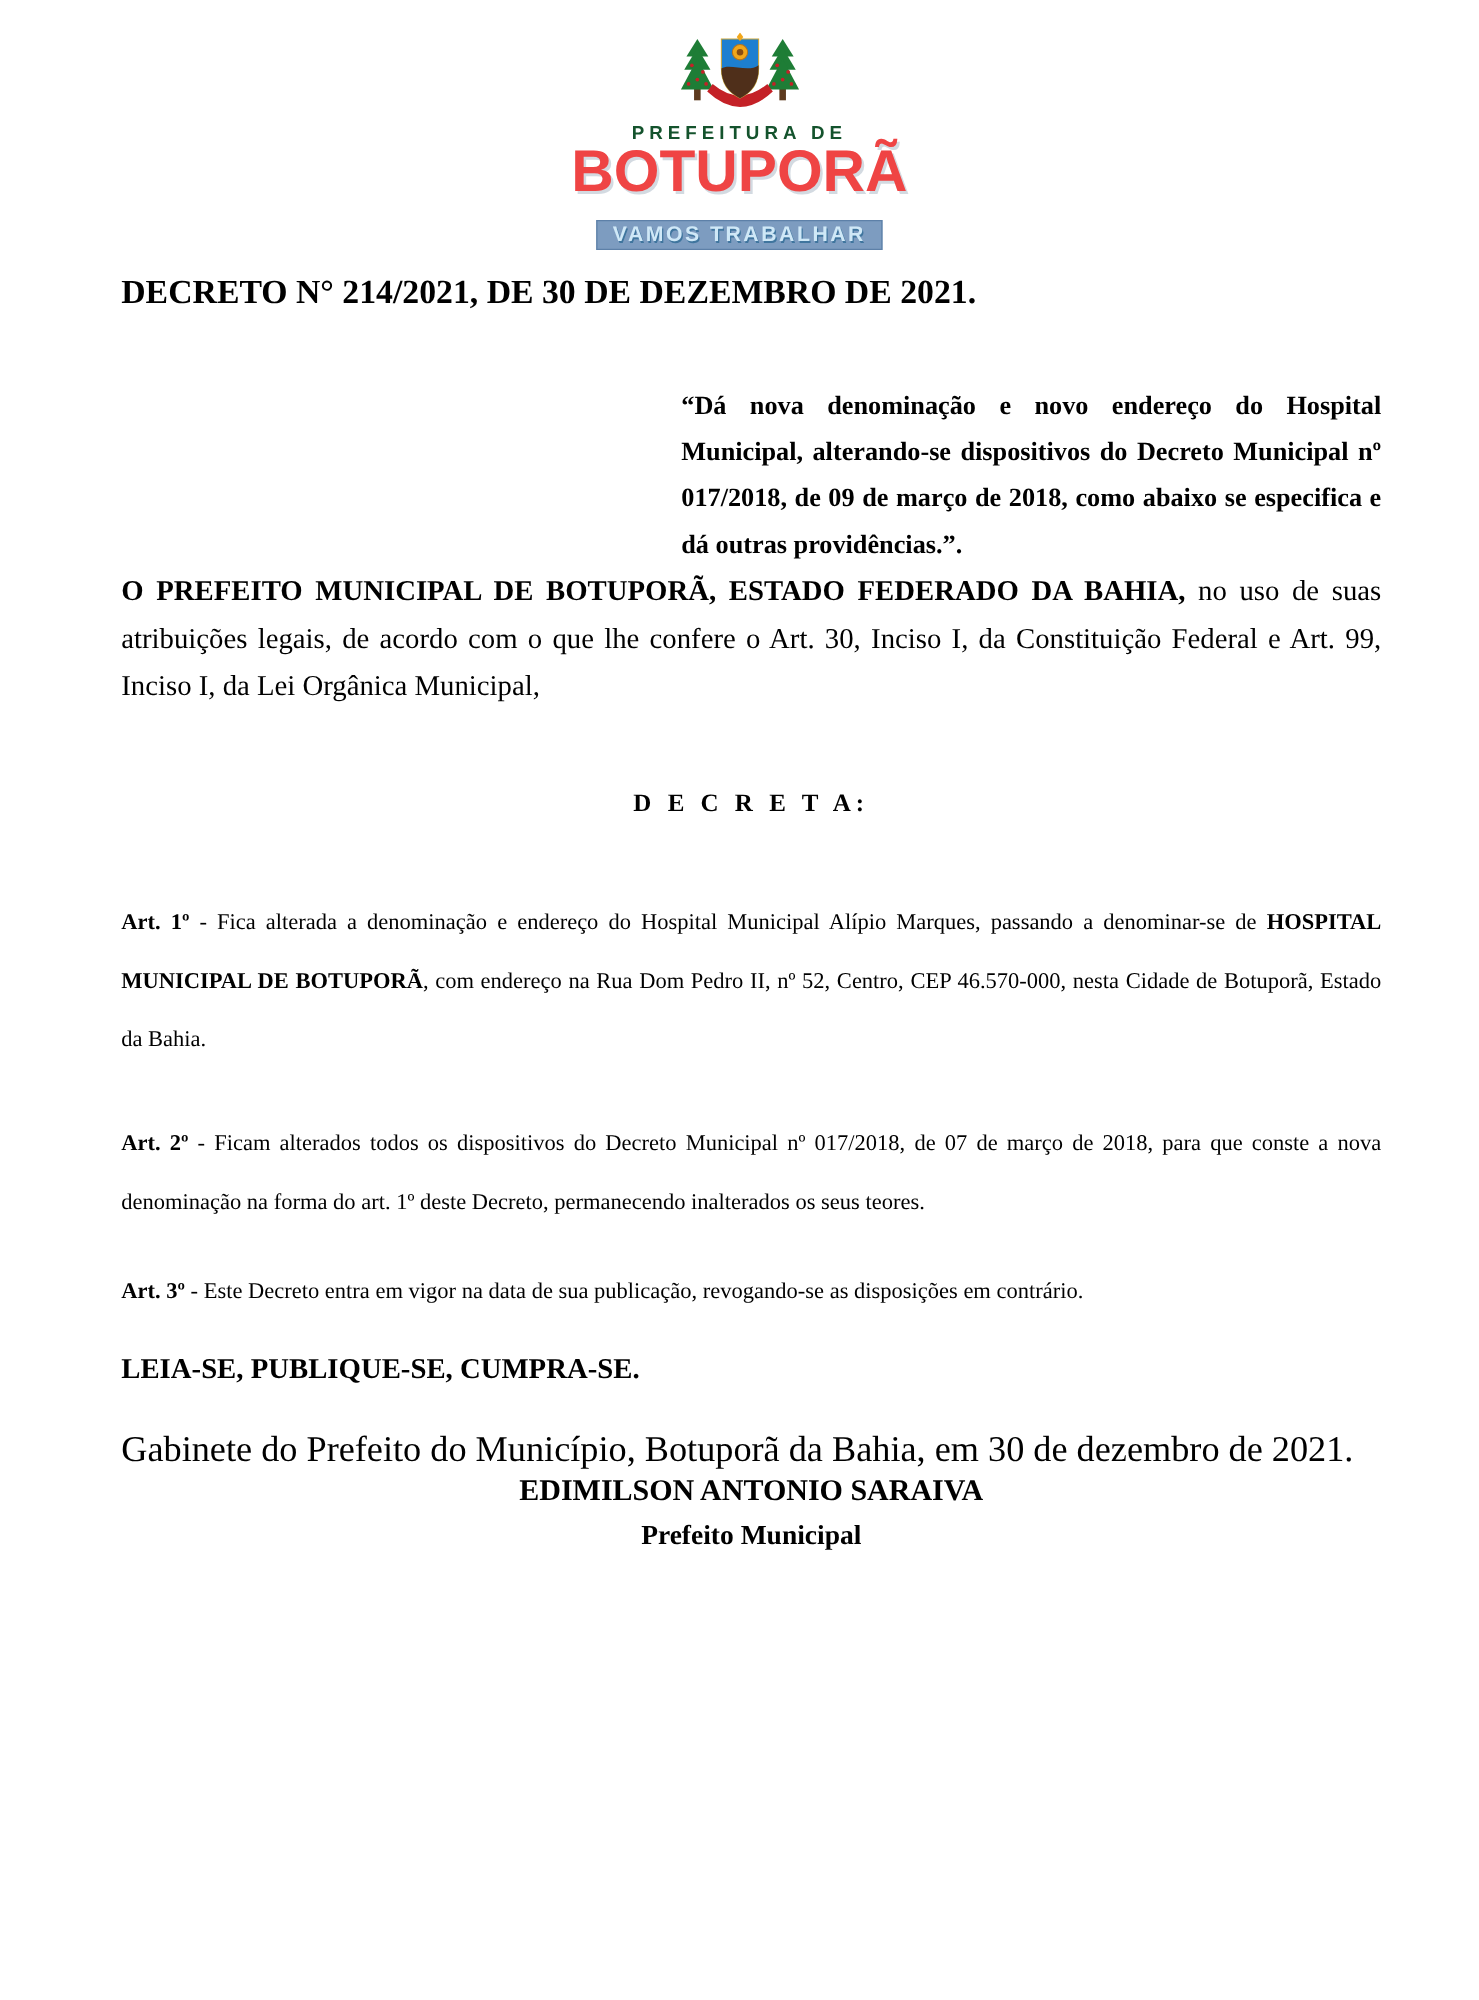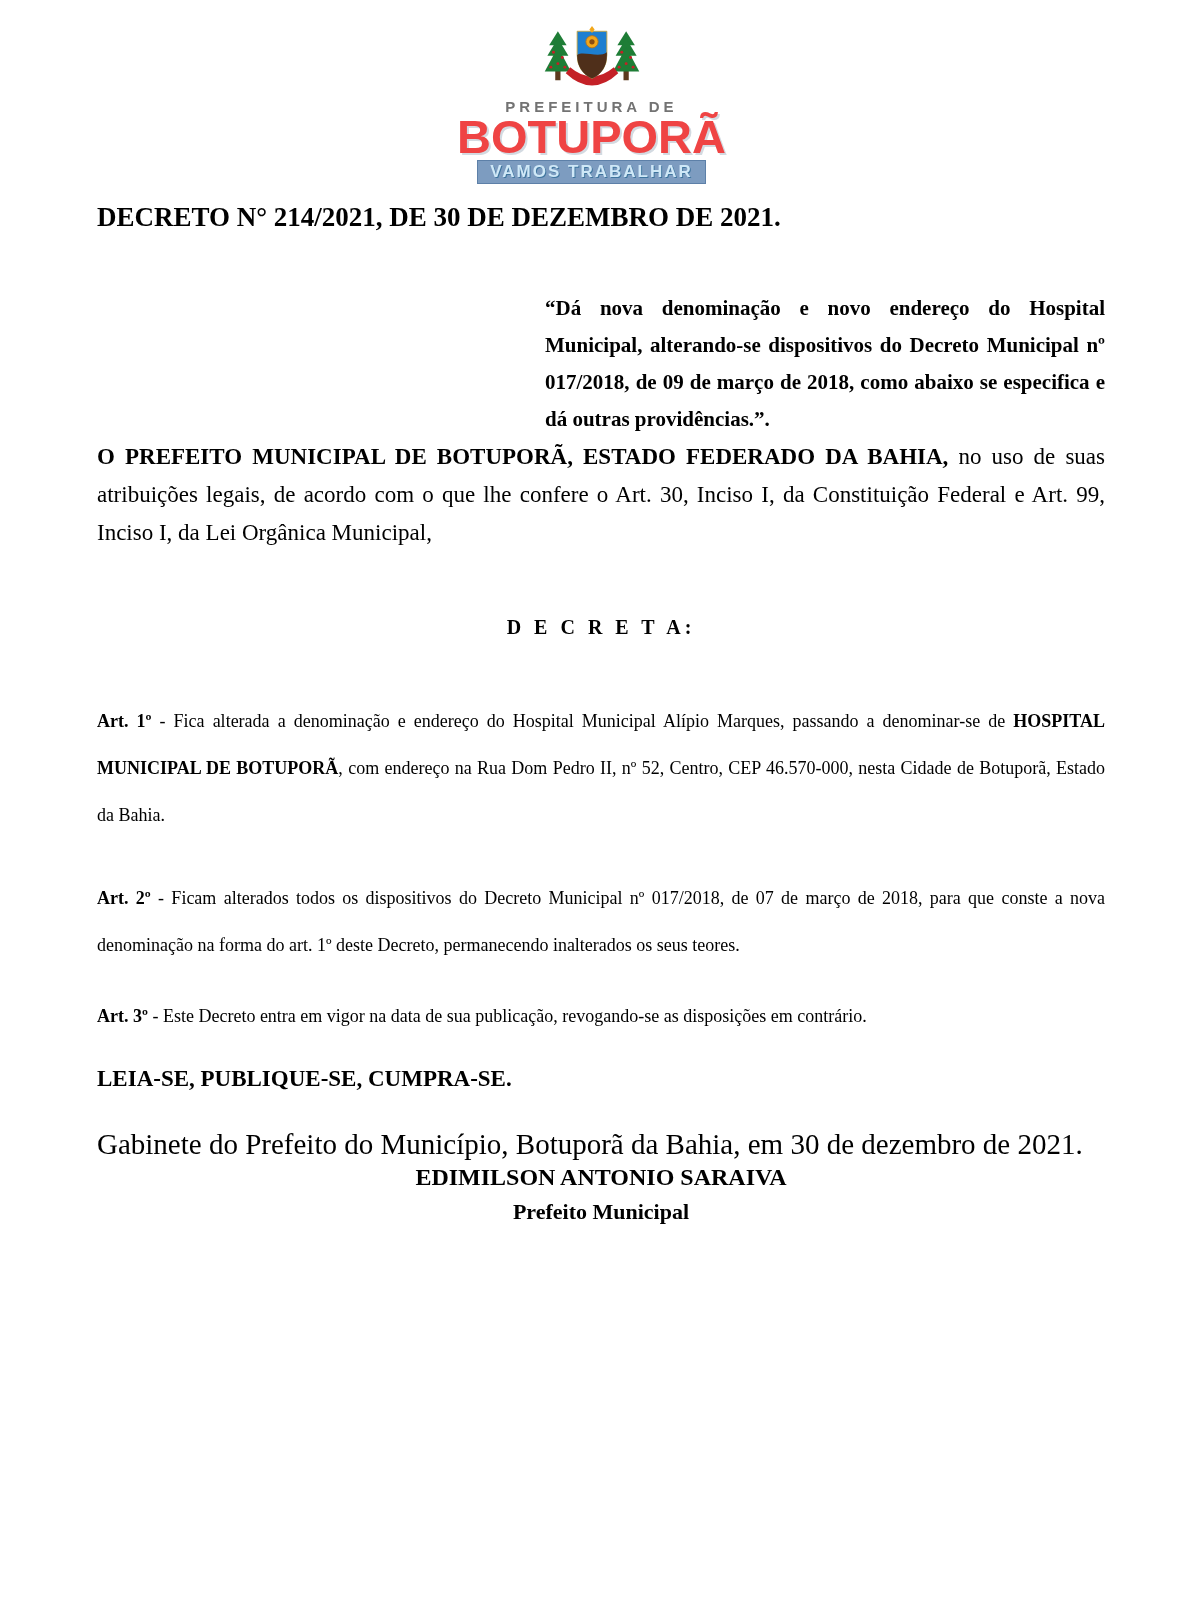--- a/index.html
+++ b/index.html
@@ -14,30 +14,30 @@
     overflow:hidden;
   }
   .content { padding:0 78px 0 97px; }
 
   
   .logo-block { padding-top:26px; text-align:center; line-height:1; }
   .crest { display:block; margin:0 auto; width:116px; height:70px; }
   .logo-org {
     font-family:"Liberation Sans", sans-serif;
     font-weight:bold; font-size:15px; line-height:18px;
-    letter-spacing:4px; color:#737373; margin-top:2px;
+    letter-spacing:4px; color:#14532d; margin-top:2px;
   }
   .logo-city {
     font-family:"Liberation Sans", sans-serif;
     font-weight:800; font-size:47px; line-height:42px;
     letter-spacing:0px; color:#ef4444;
     text-shadow:2px 2px 0 rgba(130,150,170,0.35);
   }
   .logo-slogan {
-    display:inline-block; margin-top:2px;
+    display:inline-block; margin-top:18px;
     background:#7d9cc0; border:1px solid #5d80a8;
     padding:1px 12px 2px 12px;
     font-family:"Liberation Sans", sans-serif;
     font-weight:bold; font-size:17px; line-height:19px;
     letter-spacing:2px; color:#cfe8f7;
     text-shadow:1px 1px 0 #3f759e;
   }
 
   
   .title {

